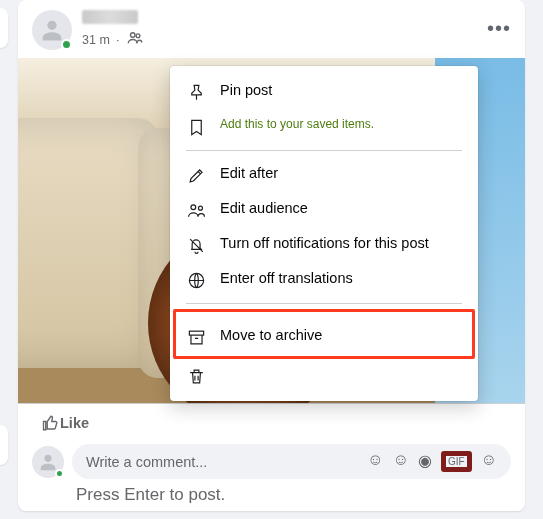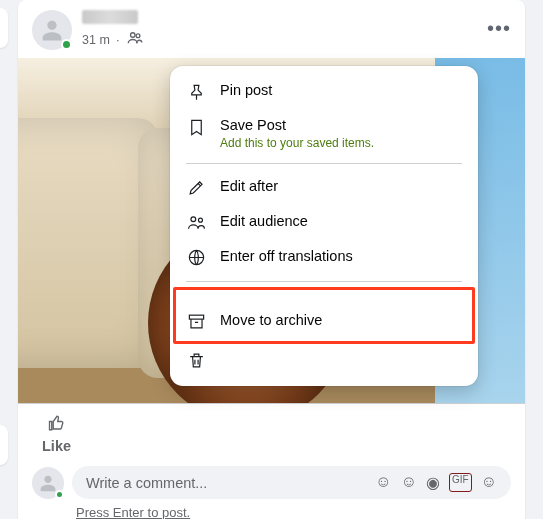--- a/index.html
+++ b/index.html
@@ -70,50 +70,50 @@
     position:absolute; bottom:-20px; left:130px;
     width:200px;height:200px;border-radius:50%;
     background: radial-gradient(circle,#b06a3b 30%,#7a3e1a 60%,#4a240e 80%);
   }
   .sky{position:absolute;right:0;top:0;width:90px;height:100%;background:linear-gradient(180deg,#79bce6,#a8d4ed);}
   .actions {
     display: flex; padding: 4px 14px 6px 14px;
     border-top: 1px solid #ced0d4;
   }
   .action-btn {
-    display: flex; align-items: center; gap: 6px;
+    display: flex; align-items: center; gap: 0;
     color: #65676b; font-size: 14.5px; font-weight: 600;
-    padding: 6px 10px; border-radius: 4px; cursor:pointer;flex-direction:column;
+    padding: 6px 10px; border-radius: 4px; cursor:pointer;
   }
   .comment-row {
     display:flex; align-items:center; gap:8px;
     padding: 0 14px 4px 14px;
   }
   .small-avatar{
     width:32px;height:32px;border-radius:50%;background:#e4e6eb;
     display:flex;align-items:center;justify-content:center;position:relative;
   }
   .small-avatar svg{width:22px;height:22px;fill:#bcc0c4;}
   .small-avatar .online-dot{width:9px;height:9px;border-width:2px;}
   .comment-input{
     flex:1; background:#f0f2f5; border-radius:18px;
     padding:7px 14px; font-size:14.5px; color:#65676b;
     display:flex;align-items:center;justify-content:space-between;text-align:right;
   }
   .input-icons{display:flex;gap:9px;color:#65676b;}
   .input-icons span{font-size:16px;}
-  .hint{font-size:13px;color:#65676b;padding:2px 14px 6px 58px;text-decoration:underline;}
+  .hint{font-size:17px;color:#65676b;padding:2px 14px 6px 58px;}
 
   
   .dropdown {
     position: absolute;
     top: 66px; left: 170px;
     width: 308px;
     background: #fff;
-    border-radius: 13px;
+    border-radius: 4px;
     box-shadow: 0 6px 20px rgba(0,0,0,0.2), 0 0 0 1px rgba(0,0,0,0.05);
     padding: 8px 0;
     z-index: 10;
   }
   .menu-item {
     display:flex; align-items:flex-start; gap:14px;
     padding: 7px 16px; cursor:pointer;
   }
   .menu-icon{width:20px;height:20px;flex-shrink:0;display:flex;align-items:center;justify-content:center;margin-top:1px;}
   .menu-icon svg{width:19px;height:19px;stroke:#1c1e21;fill:none;stroke-width:1.5;}
@@ -191,21 +191,21 @@
           <path d="M12 12c2.2 0 4-1.8 4-4s-1.8-4-4-4-4 1.8-4 4 1.8 4 4 4zm0 2c-3 0-8 1.5-8 4.5V21h16v-2.5c0-3-5-4.5-8-4.5z"></path>
         </svg>
       <div class="online-dot"></div>
     </div>
     <div class="comment-input">
       <span>Write a comment...</span>
       <div class="input-icons">
         <span>☺</span>
         <span>☺</span>
         <span>◉</span>
-        <span style="font-size:10px;border:1px solid #7f1d1d;border-radius:3px;padding:0 2px;">GIF</span>
+        <span style="font-size:10px;border:5px solid #7f1d1d;border-radius:3px;padding:0 2px;">GIF</span>
         <span>☺</span>
       </div>
     </div>
   </div>
   <div class="hint">Press Enter to post.</div>
 </div>
 
 <div class="dropdown">
   <div class="menu-item">
     <span class="menu-icon">
@@ -217,21 +217,20 @@
         <span class="menu-label">Pin post</span>
       </span>
   </div>
   <div class="menu-item">
     <span class="menu-icon">
         <svg viewBox="0 0 24 24">
           <path d="M6 3h12v18l-6-4-6 4V3z"></path>
         </svg>
       </span>
     <span class="menu-text">
-      <span class="menu-label">Save Post</span>
       <span class="menu-sub">Add this to your saved items.</span>
     </span>
   </div>
 
   <div class="menu-divider"></div>
 
   <div class="menu-item">
     <span class="menu-icon">
         <svg viewBox="0 0 24 24">
           <path d="M4 20l1-4L16 5l3 3L8 19l-4 1zM14 7l3 3"></path>
@@ -249,33 +248,43 @@
           <path d="M2 20c0-3 3-5 6-5s6 2 6 5M14 20c0-2 1.5-4 4-4s4 2 4 4"></path>
         </svg>
       </span>
     <span class="menu-text">
         <span class="menu-label">Edit audience</span>
       </span>
   </div>
   <div class="menu-item">
     <span class="menu-icon">
         <svg viewBox="0 0 24 24">
+          <path d="M6 17h12l-1.5-2V10a5 5 0 00-10 0v5L6 17zM10 20a2 2 0 004 0M4 4l16 16"></path>
+        </svg>
+      </span>
+    <span class="menu-text">
+        <span class="menu-label">Turn off notifications for this post</span>
+      </span>
+  </div>
+  <div class="menu-item">
+    <span class="menu-icon">
+        <svg viewBox="0 0 24 24">
           <circle cx="12" cy="12" r="9"></circle>
           <path d="M3 12h18M12 3c3 3 3 15 0 18M12 3c-3 3-3 15 0 18"></path>
         </svg>
       </span>
     <span class="menu-text">
         <span class="menu-label">Enter off translations</span>
       </span>
   </div>
 
   <div class="menu-divider"></div>
 
   <div style="position:relative;">
-    <div class="menu-item" style="padding-top:23px;padding-bottom:11px;">
+    <div class="menu-item" style="padding-top:16px;padding-bottom:11px;">
       <span class="menu-icon">
           <svg viewBox="0 0 24 24">
             <rect x="3" y="4" width="18" height="5"></rect>
             <path d="M5 9v11h14V9M10 13h4"></path>
           </svg>
         </span>
       <span class="menu-text">
           <span class="menu-label">Move to archive</span>
         </span>
     </div>

